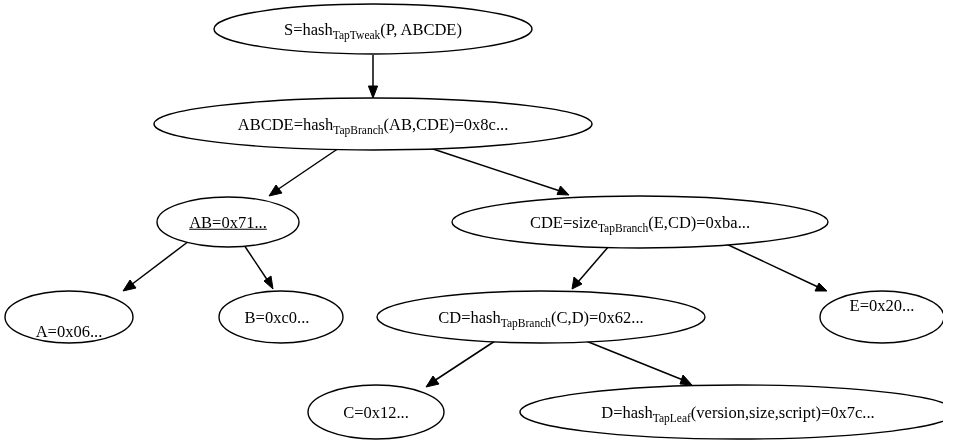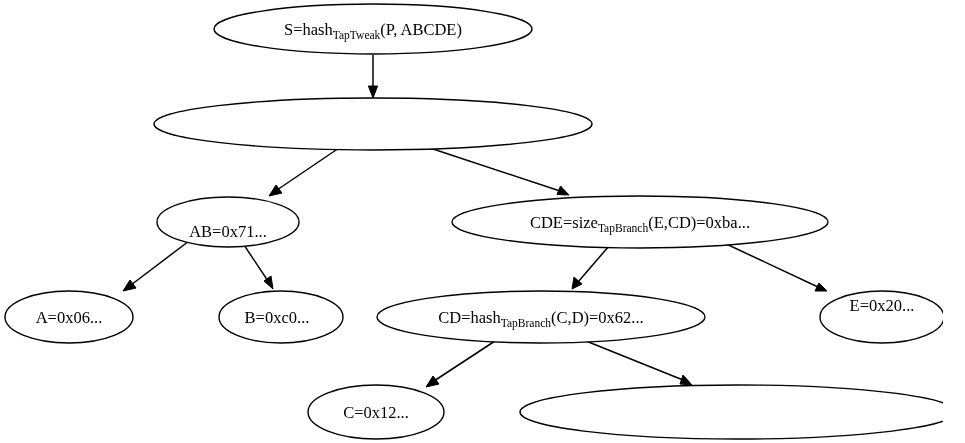--- a/index.html
+++ b/index.html
@@ -123,43 +123,49 @@
       <ellipse class="node-shape" cx="376" cy="412" rx="68" ry="27"></ellipse>
       <ellipse class="node-shape" cx="738" cy="412" rx="218" ry="27"></ellipse>
     </g>
 
   </svg>
 
   <div class="node-label" style="left:373px; top:30px;">
     <span>S=hash</span><sub>TapTweak</sub><span>(P, ABCDE)</span>
   </div>
 
+  <div class="node-label" style="left:373px; top:125px;">
+    <span>ABCDE=hash</span><sub>TapBranch</sub><span>(AB,CDE)=0x8c...</span>
+  </div>
 
-  <div class="node-label" style="left:228px; top:232px;">
+  <div class="node-label" style="left:228px; top:223px;text-decoration:underline;">
     <span>AB=0x71...</span>
   </div>
 
   <div class="node-label" style="left:640px; top:223px;">
     <span>CDE=size</span><sub>TapBranch</sub><span>(E,CD)=0xba...</span>
   </div>
 
-  <div class="node-label" style="left:69px; top:318px;">
+  <div class="node-label" style="left:69px; top:332px;">
     <span>A=0x06...</span>
   </div>
 
   <div class="node-label" style="left:277px; top:318px;">
     <span>B=0xc0...</span>
   </div>
 
   <div class="node-label" style="left:541px; top:318px;">
     <span>CD=hash</span><sub>TapBranch</sub><span>(C,D)=0x62...</span>
   </div>
 
   <div class="node-label" style="left:882px; top:306px;font-family:Liberation Serif, serif;">
     <span>E=0x20...</span>
   </div>
 
   <div class="node-label" style="left:376px; top:413px;font-family:Liberation Serif, serif;">
     <span>C=0x12...</span>
   </div>
 
+  <div class="node-label" style="left:738px; top:413px;">
+    <span>D=hash</span><sub>TapLeaf</sub><span>(version,size,script)=0x7c...</span>
+  </div>
 
 </div>
 
 </body></html>

